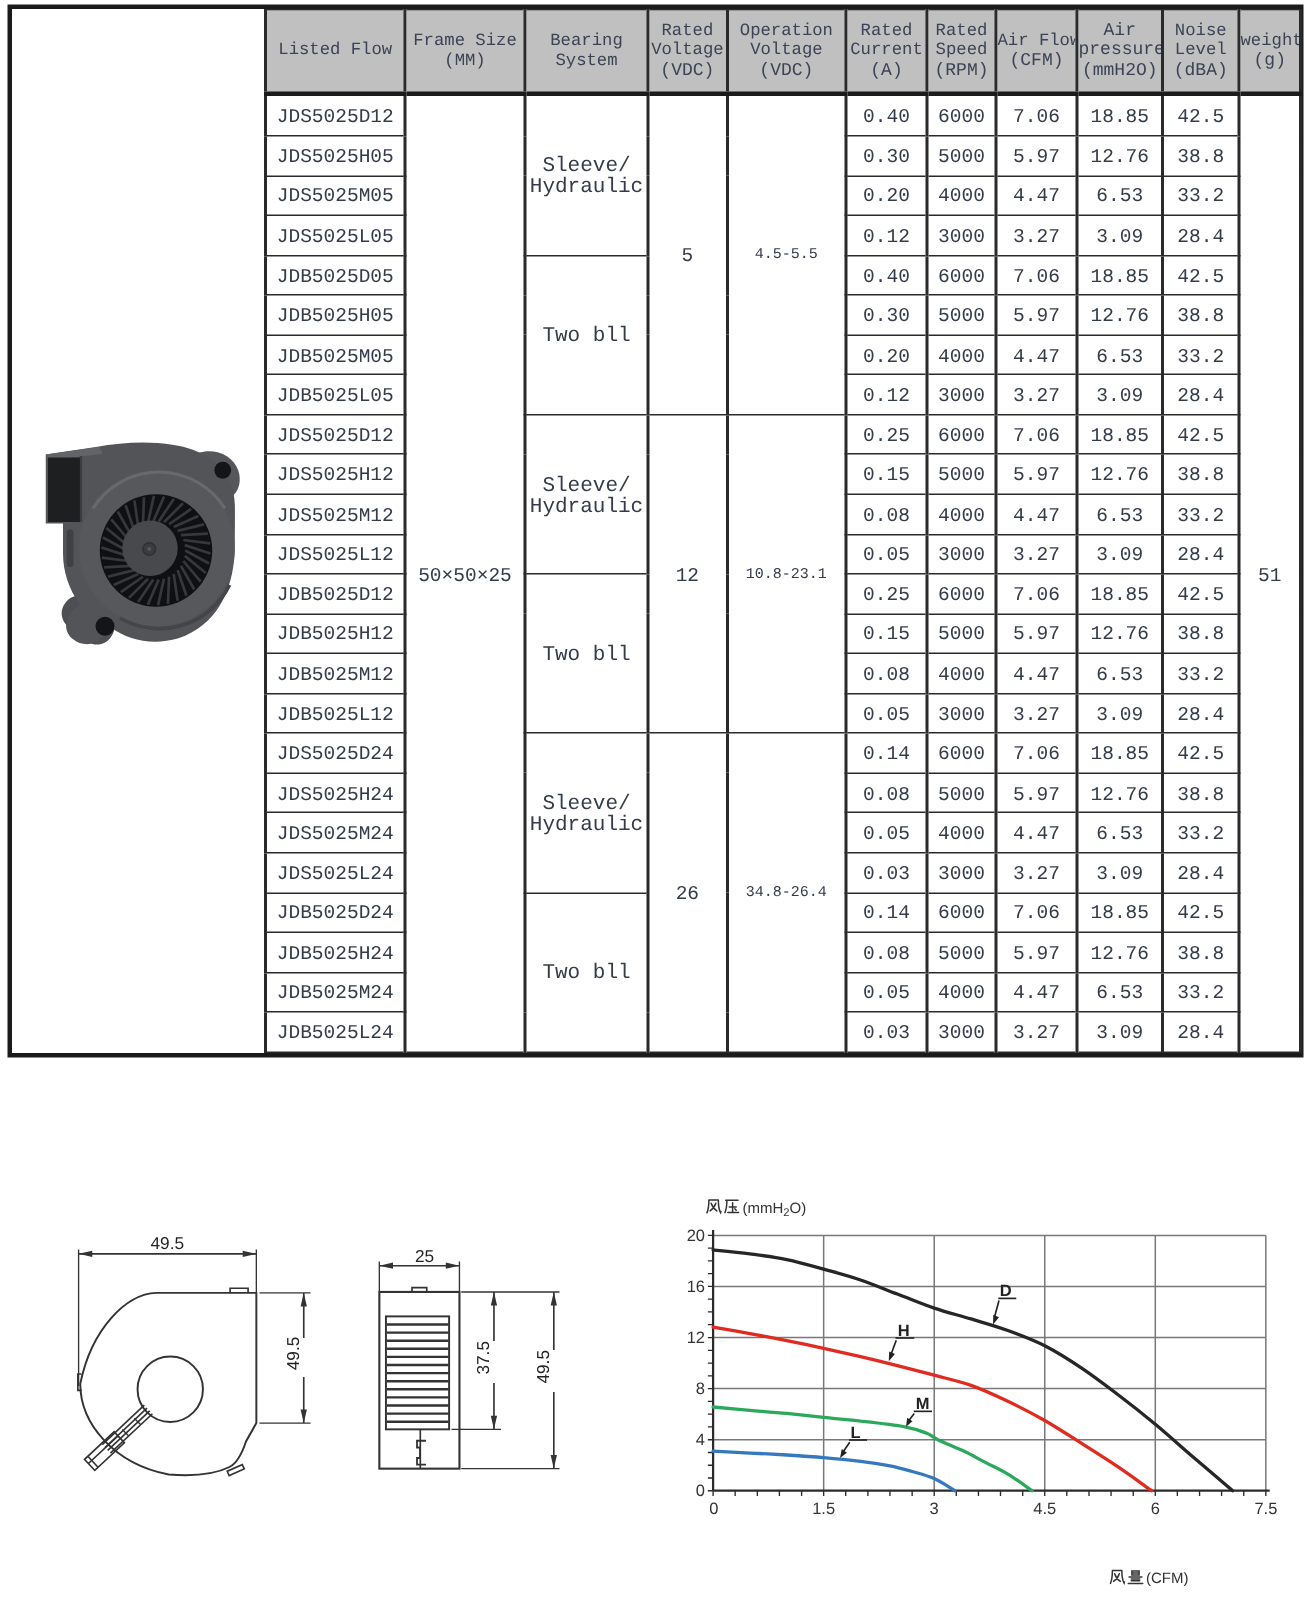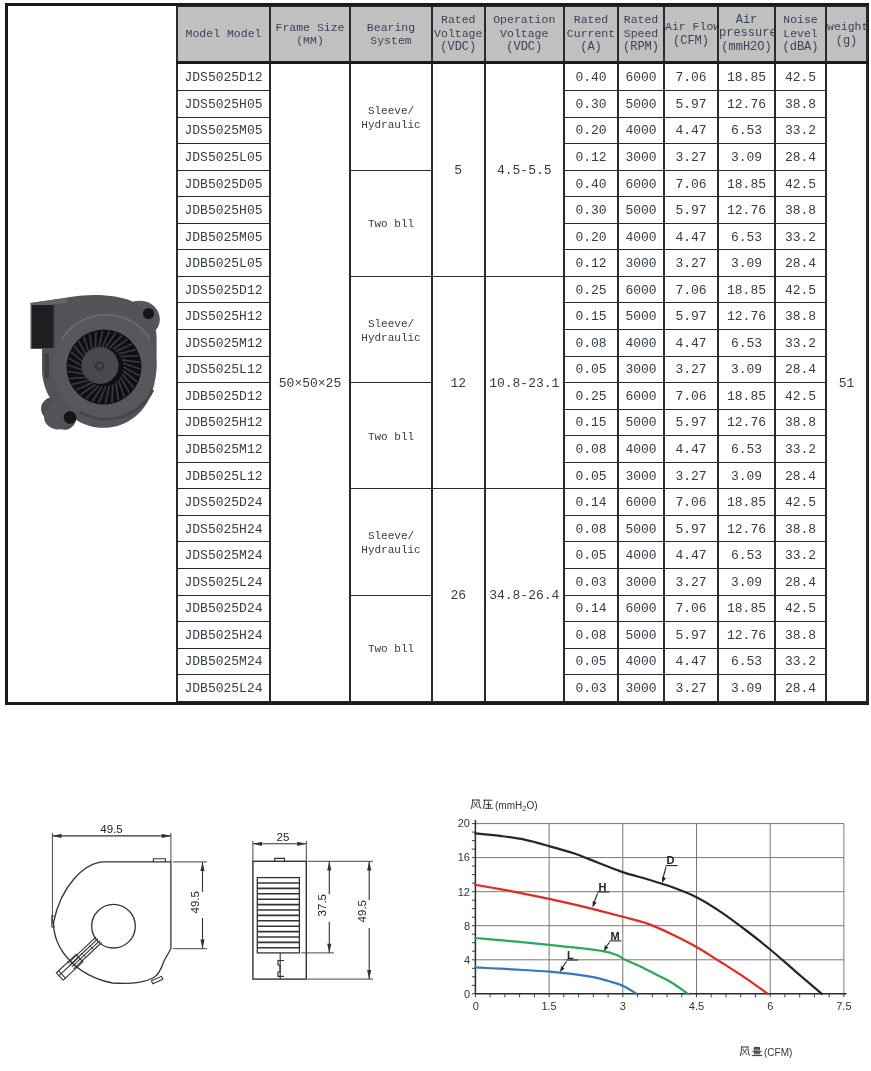--- a/index.html
+++ b/index.html
@@ -9,22 +9,22 @@
        border:3px solid #1b1b1b;box-sizing:border-box;}
 #spec{position:absolute;left:176px;top:6px;width:690px;height:696px;
       border-collapse:collapse;table-layout:fixed;}
 #spec td,#spec th{border:1px solid #2a2a2a;border-left-width:2px;border-right-width:2px;
       padding:0;text-align:center;vertical-align:middle;overflow:hidden;}
 #spec th{background:#c0c0c0;height:54px;font-weight:normal;
       font-size:11.5px;line-height:13.5px;color:#3c4354;
       border-bottom:3px solid #1b1b1b;}
 #spec td{font-size:13px;line-height:14px;color:#343b49;padding-top:2px;}
 #spec .sans{font-family:Liberation Mono, monospace;font-size:12px;}
-#spec td.c2{font-size:11px;line-height:14px;}
-#spec td.c4{font-size:13px;}
+#spec td.c2{font-size:14px;line-height:14px;}
+#spec td.c4{font-size:10px;}
 </style>
 </head>
 <body>
 
 <div id="frame"></div>
 
 <table id="spec">
 <colgroup>
 <col style="width:93px">
       <col style="width:80px">
@@ -34,21 +34,21 @@
       <col style="width:54px">
 <col style="width:46px">
       <col style="width:54px">
       <col style="width:57px">
 <col style="width:51px">
       <col style="width:41px">
 </colgroup>
 
 <tbody>
       <tr>
-<th>Model Model</th>
+<th>Listed Flow</th>
 <th>Frame Size<br>(MM)</th>
 <th>Bearing<br>System</th>
 <th>Rated<br>Voltage<br><span class="sans">(VDC)</span></th>
 <th>Operation<br>Voltage<br><span class="sans">(VDC)</span></th>
 <th>Rated<br>Current<br><span class="sans">(A)</span></th>
 <th>Rated<br>Speed<br><span class="sans">(RPM)</span></th>
 <th style="white-space:nowrap">Air Flow<br><span class="sans">(CFM)</span></th>
 <th class="sans">Air<br>pressure<br>(mmH2O)</th>
 <th>Noise<br>Level<br><span class="sans">(dBA)</span></th>
 <th>weight<br><span class="sans">(g)</span></th>

